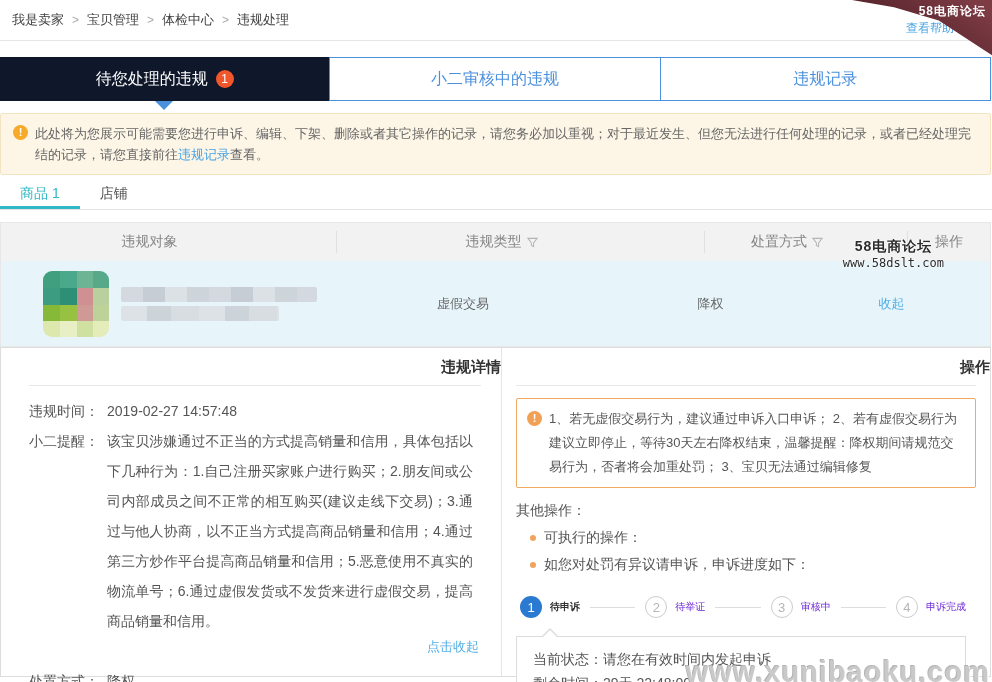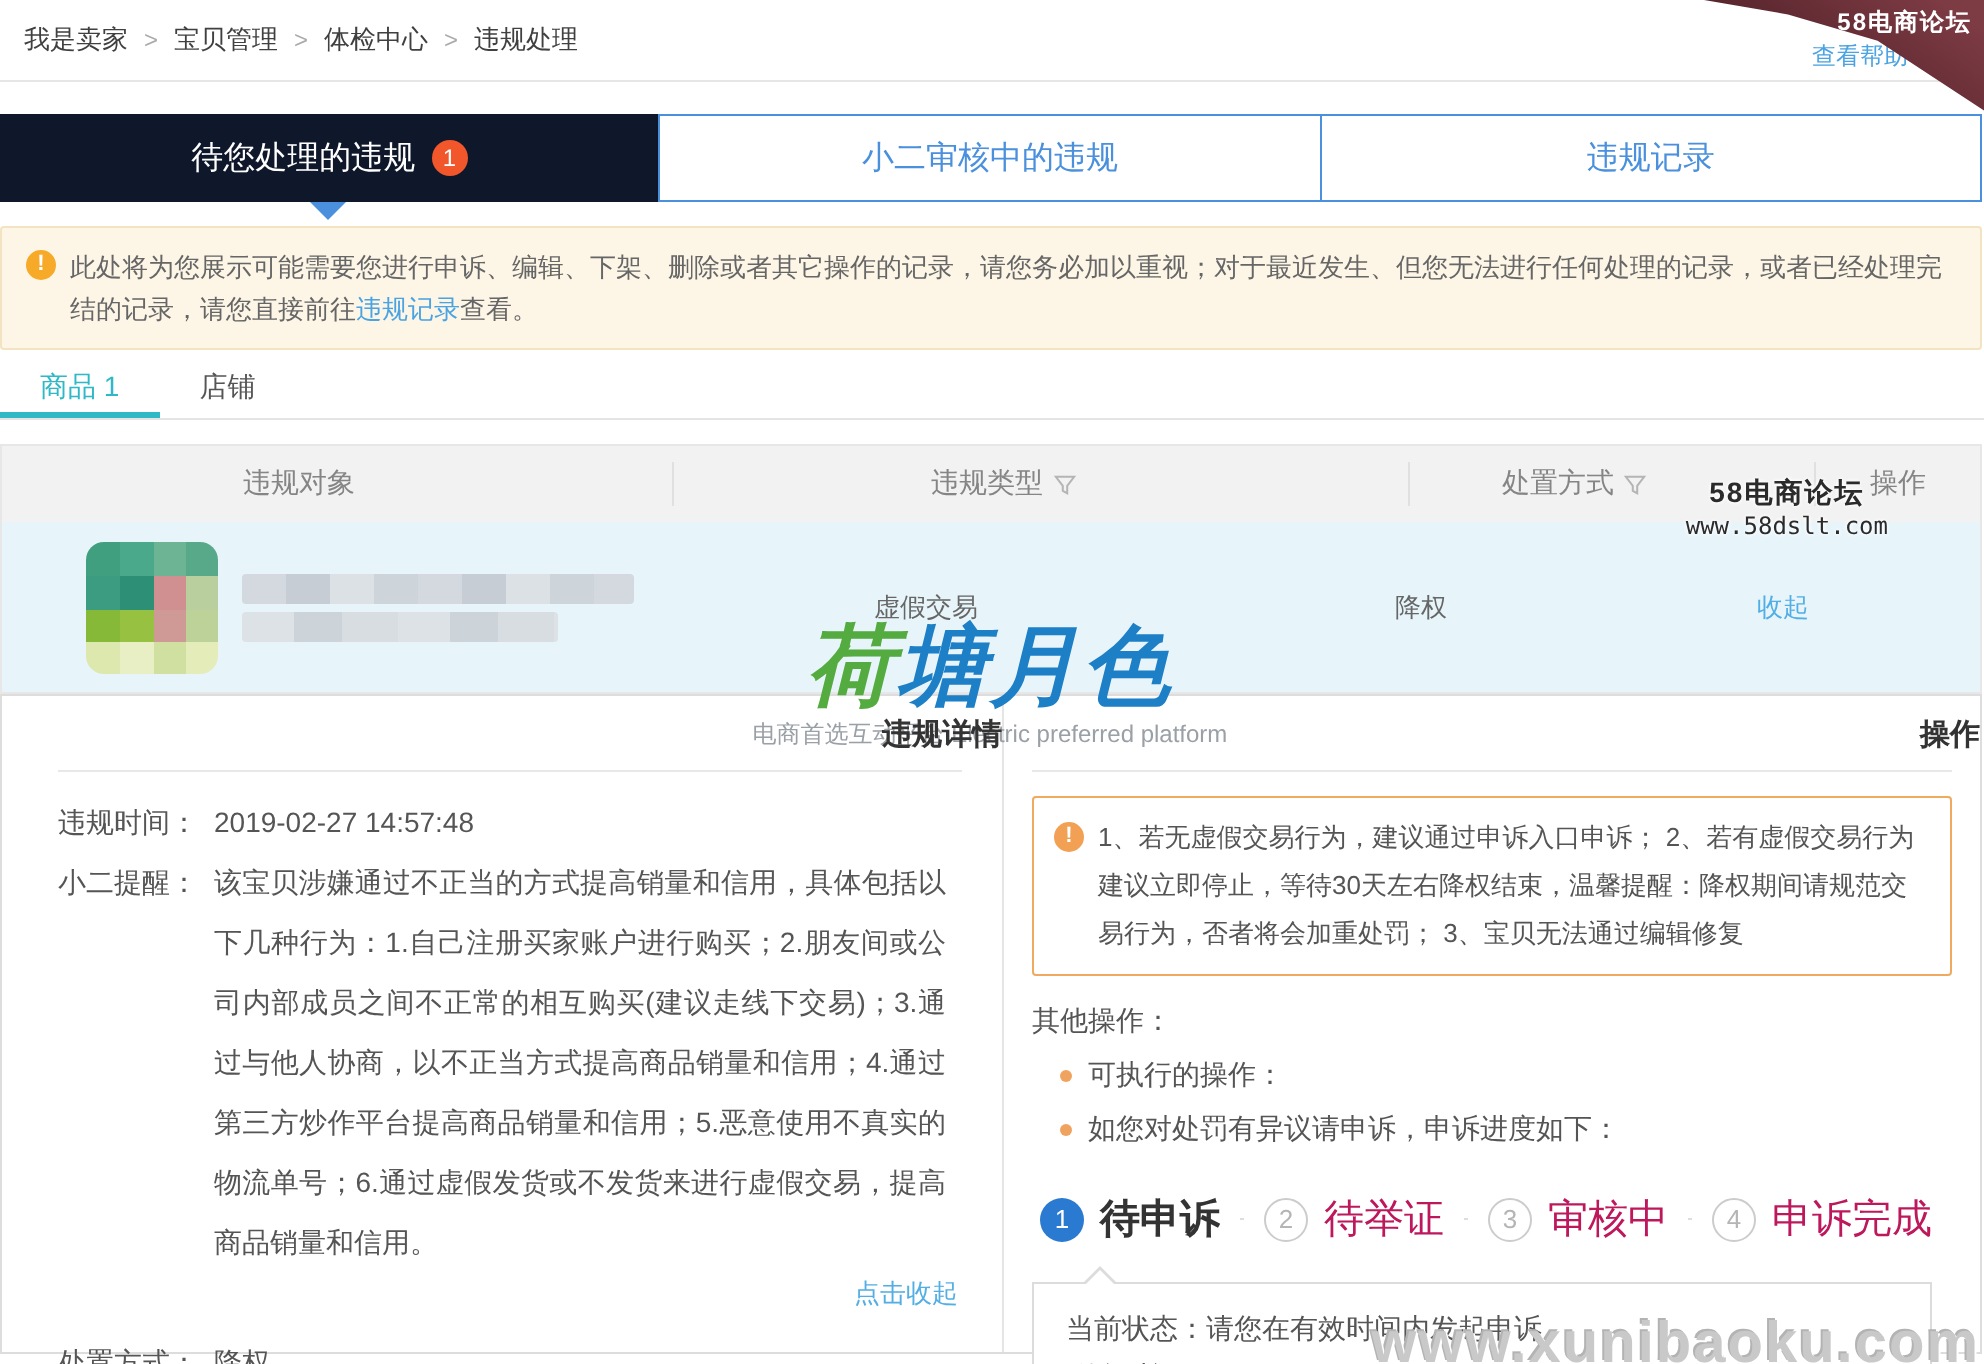--- a/index.html
+++ b/index.html
@@ -86,23 +86,23 @@
   .advice-box .warn-icon { left:10px; top:12px; background:#f2a054; }
   .other-label { font-size:14px; color:#555; margin:14px 0 0 14px; }
   .op-item { display:flex; align-items:center; font-size:14px; color:#555; margin:9px 0 0 28px; }
   .dot { width:6px; height:6px; border-radius:50%; background:#f0a35e; margin-right:8px; flex:none; }
 
   .steps { display:flex; align-items:center; margin:22px 24px 0 18px; }
   .step { display:flex; align-items:center; flex:none; }
   .step-circle { width:22px; height:22px; border-radius:50%; font-size:13px; display:flex; align-items:center; justify-content:center; }
   .step.on .step-circle { background:#2b7ad1; color:#fff; }
   .step.off .step-circle { background:#fff; border:1px solid #ccc; color:#b5b5b5; }
-  .step-label { margin-left:8px; font-size:20px; }
+  .step-label { margin-left:8px; font-size:10px; }
   .step.on .step-label { color:#333; font-weight:bold; }
-  .step.off .step-label { color:#be185d; }
+  .step.off .step-label { color:#6d28d9; }
   .step-line { flex:1; height:0; border-top:1px solid #ddd; margin:0 10px; }
 
   .status-box { position:relative; margin:18px 24px 0 14px; border:1px solid #dcdcdc; background:#fff; padding:10px 16px 14px 16px; font-size:14px; color:#555; line-height:24px; }
   .status-caret { position:absolute; top:-9px; left:24px; width:0; height:0; border-left:9px solid transparent; border-right:9px solid transparent; border-bottom:9px solid #dcdcdc; }
   .status-caret:after { content:""; position:absolute; left:-8px; top:1.5px; border-left:8px solid transparent; border-right:8px solid transparent; border-bottom:8px solid #fff; }
   .status-row { display:flex; }
   .status-row .k { flex:none; }
 </style>
 </head>
 <body>
@@ -200,24 +200,20 @@
         </div>
       </div>
       <div class="td td-type">虚假交易</div>
       <div class="td td-pun">降权</div>
       <div class="td td-act">
         <span class="link">收起</span>
       </div>
     </div>
   </div>
 
-  <div class="wm-ht">
-    <div class="wm-ht-title"><span class="g">荷</span><span>塘月色</span></div>
-    <div class="wm-ht-sub">电商首选互动平台 Electric preferred platform</div>
-  </div>
 
   <div class="wm-58">
     <div class="wm-58-l1">58电商论坛</div>
     <div class="wm-58-l2">www.58dslt.com</div>
   </div>
 
   <div class="detail">
     <div class="col-divider"></div>
 
     <div class="dleft">

